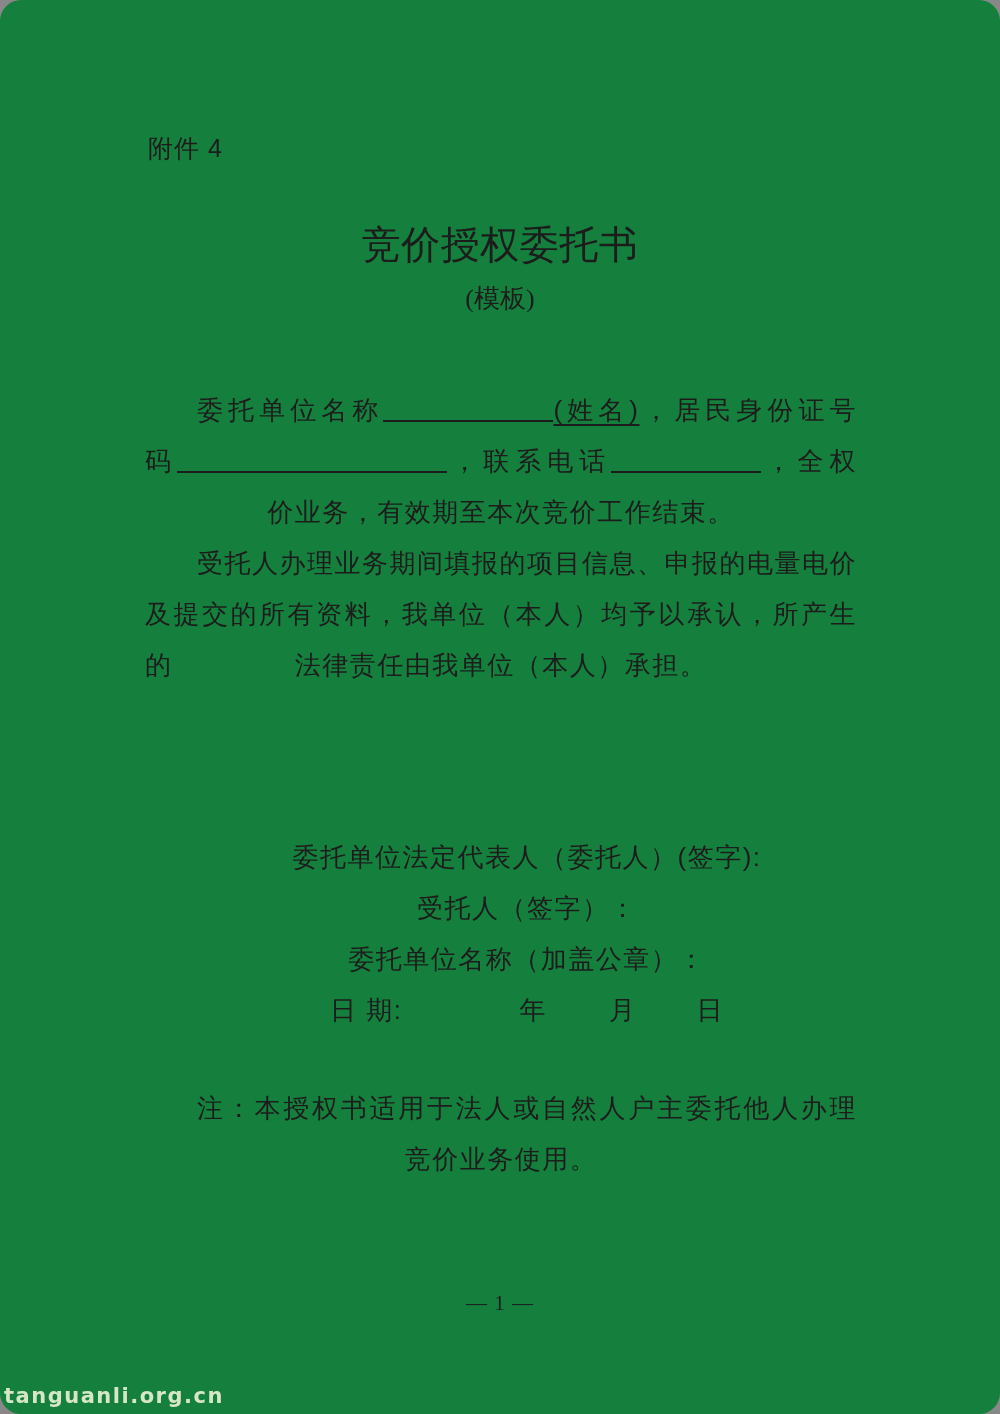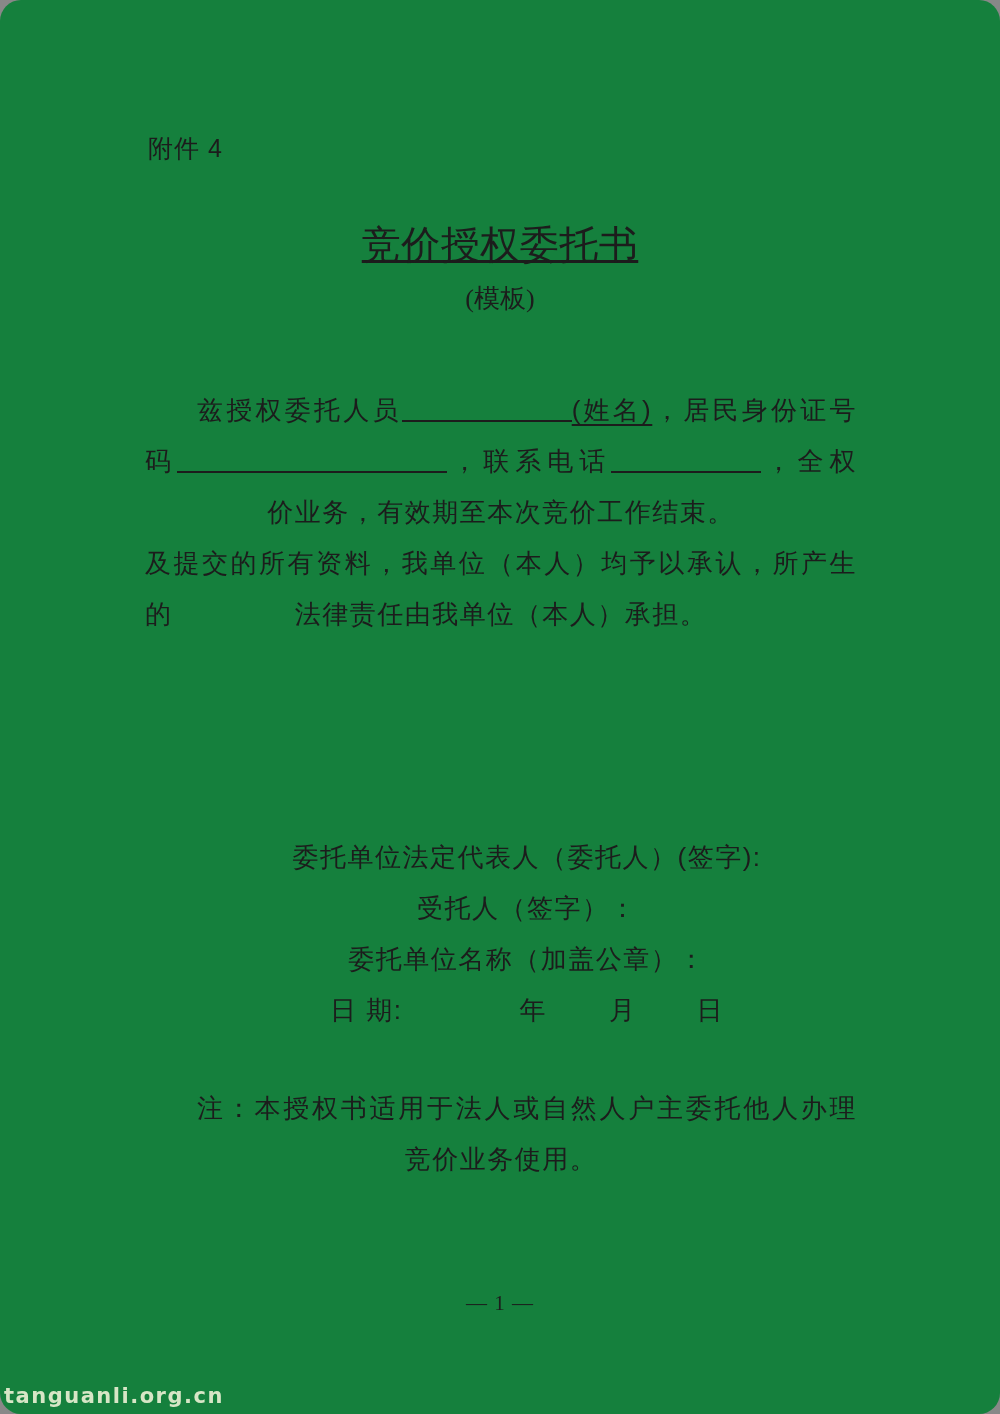--- a/index.html
+++ b/index.html
@@ -25,21 +25,20 @@
   .doc-title {
     position: absolute;
     left: 0;
     top: 220px;
     width: 100%;
     text-align: center;
     font-size: 39px;
     line-height: 50px;
     font-weight: 500;
     letter-spacing: 0.5px;
-    text-decoration: underline;
   }
   .doc-subtitle {
     position: absolute;
     left: 0;
     top: 282px;
     width: 100%;
     text-align: center;
     font-size: 26px;
     line-height: 34px;
     font-family: "Liberation Serif", serif;
@@ -121,23 +120,24 @@
 
 <div class="page">
 
   <div class="attachment">附件 4</div>
 
   <div class="doc-title">竞价授权委托书</div>
 
   <div class="doc-subtitle">(模板)</div>
 
   <div class="body-block">
-    <div class="line just indent"><span>兹授权委托人员</span><span class="blank w-name"></span><span class="u-label">(姓名)</span><span>，居民身份证号</span></div>
+    <div class="line just indent"><span>委托单位名称</span><span class="blank w-name"></span><span class="u-label">(姓名)</span><span>，居民身份证号</span></div>
     <div class="line just"><span>码</span><span class="blank w-id"></span><span>，联系电话</span><span class="blank w-phone"></span><span>，全权</span></div>
     <div class="line">价业务，有效期至本次竞价工作结束。</div>
+    <div class="line just indent">受托人办理业务期间填报的项目信息、申报的电量电价</div>
     <div class="line just">及提交的所有资料，我单位（本人）均予以承认，所产生的</div>
     <div class="line">法律责任由我单位（本人）承担。</div>
   </div>
 
   <div class="signature-block">
     <div class="line">委托单位法定代表人（委托人）(签字):</div>
     <div class="line">受托人（签字）：</div>
     <div class="line">委托单位名称（加盖公章）：</div>
     <div class="line"><span>日 期:</span><span class="date-year">年</span><span class="date-month">月</span><span class="date-day">日</span></div>
   </div>

